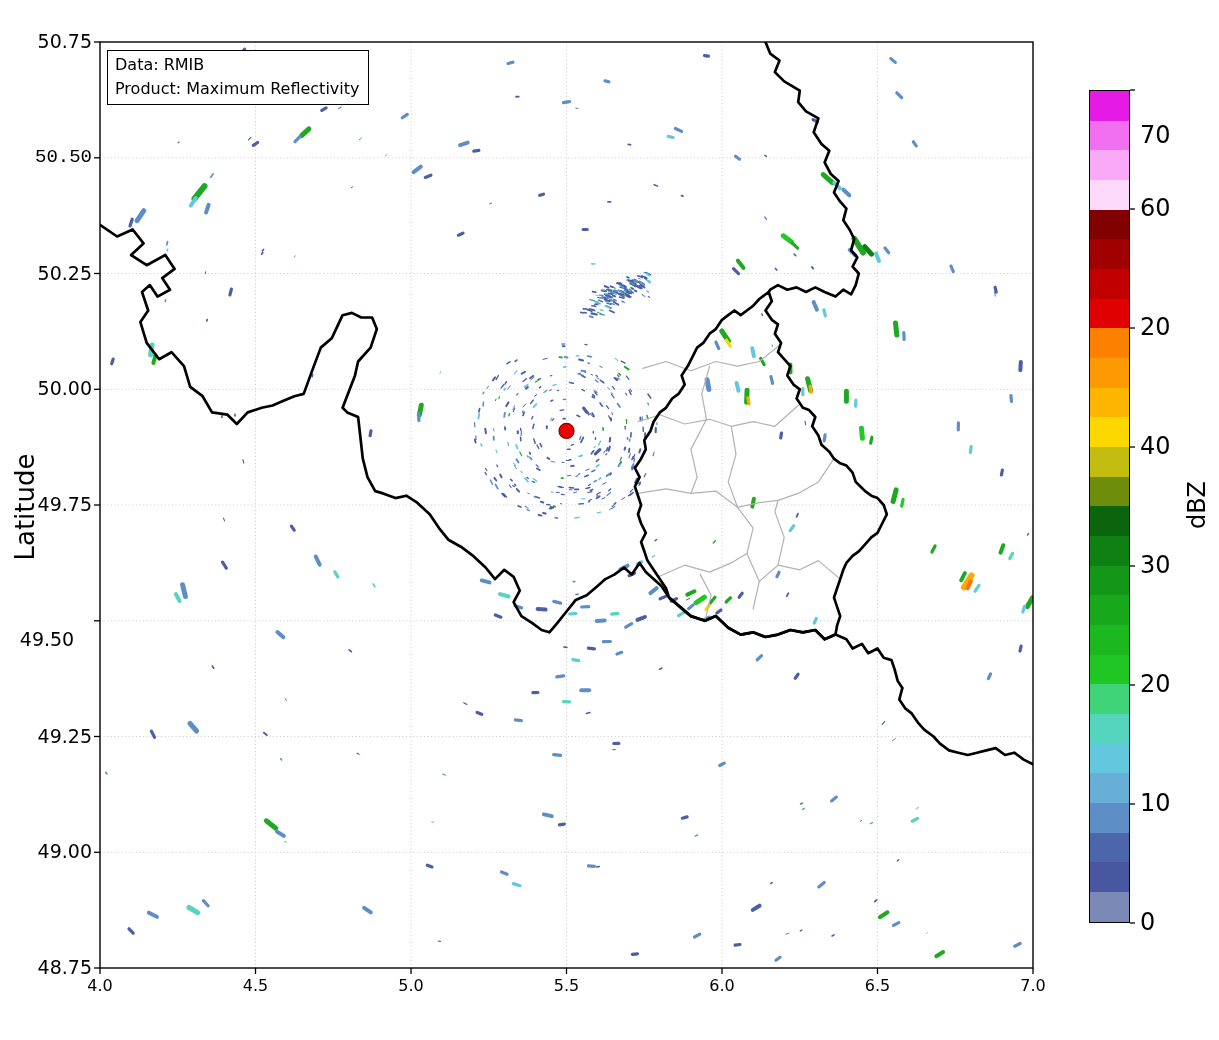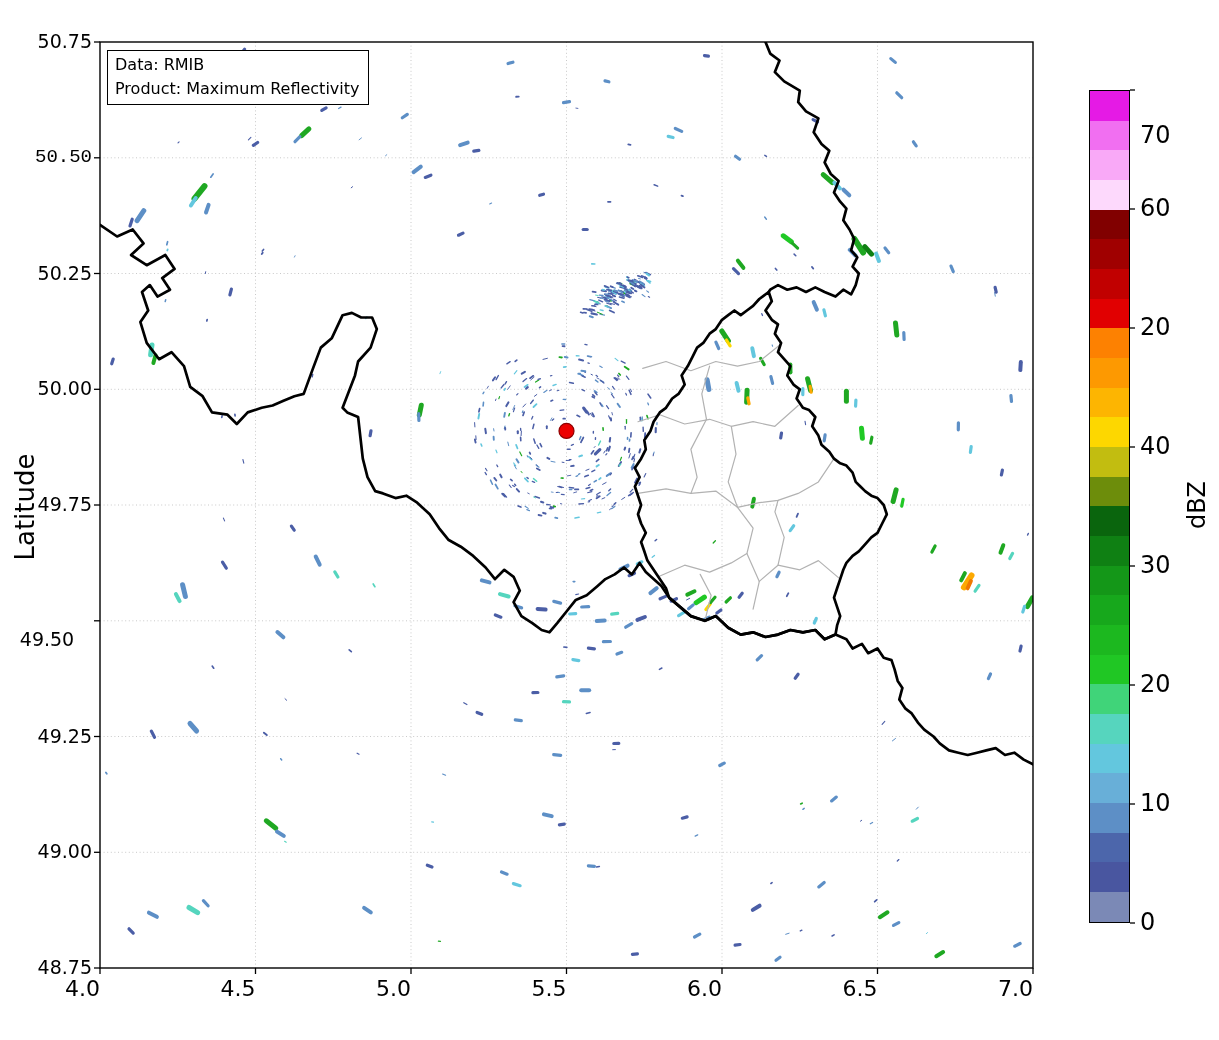--- a/index.html
+++ b/index.html
@@ -7,21 +7,21 @@
        font-family:"DejaVu Sans","Liberation Sans",sans-serif;color:#000;}
   .abs{position:absolute;}
   #figure{position:absolute;inset:0;}
   #map-svg{position:absolute;left:0;top:0;}
   #fig-title{top:3px;left:100px;width:933px;text-align:center;font-size:30px;white-space:nowrap;}
   #anno-box{left:107px;top:50px;background:#ffffff;border:1.4px solid #000;
             padding:2px 9px 3px 7px;font-size:16px;line-height:1.5;z-index:5;}
   #xlabel{left:100px;top:996px;width:933px;text-align:center;font-size:26px;}
   #ylabel{left:-15px;top:467px;width:80px;height:80px;display:flex;align-items:center;
           justify-content:center;transform:rotate(-90deg);font-size:26px;}
-  .xtick{top:976px;width:70px;margin-left:-35px;font-size:22px;}
+  .xtick{top:976px;width:70px;margin-left:-35px;text-align:center;font-size:16px;}
   .ytick{left:2px;width:90px;text-align:right;font-size:19px;}
   #colorbar{left:1089px;top:90px;width:41px;height:833px;border:1.3px solid #000;
             box-sizing:border-box;display:flex;flex-direction:column;}
   .cbseg{flex:1 1 auto;}
   .cbtick{left:1140px;font-size:24px;}
   #cblabel{left:1157px;top:465px;width:80px;height:80px;display:flex;align-items:center;
            justify-content:center;transform:rotate(-90deg);font-size:24px;}
 </style>
 </head>
 <body>

